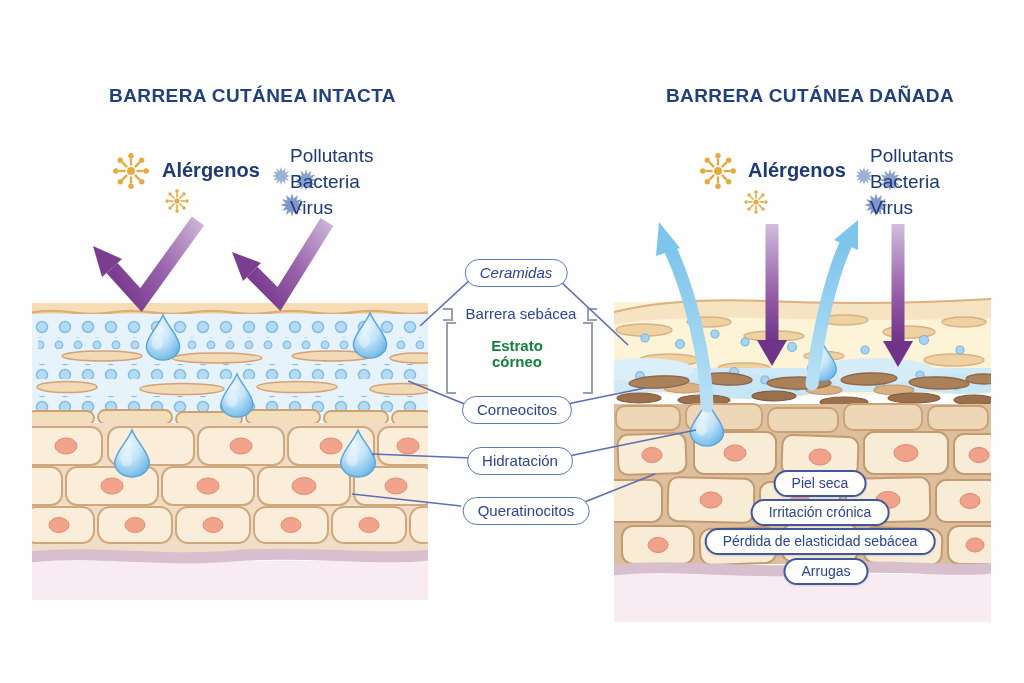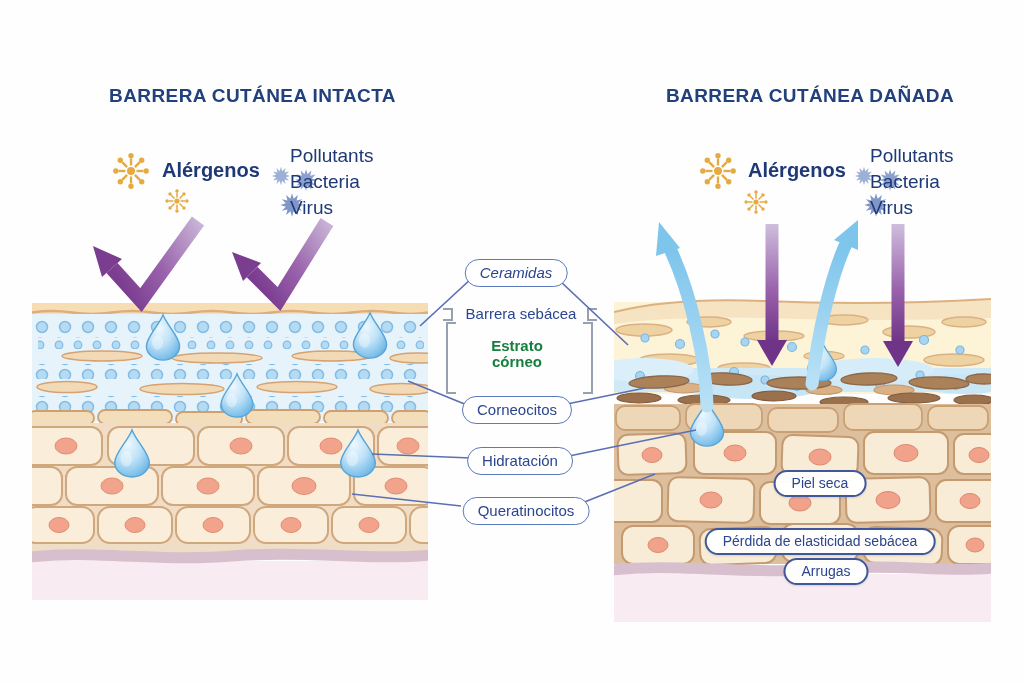--- a/index.html
+++ b/index.html
@@ -410,16 +410,17 @@
   </div>
 
   <div class="pill" style="left:516px;top:259px;font-style:italic;">Ceramidas</div>
   <div class="anat-text" style="left:521px;top:306px;">Barrera sebácea</div>
   <div class="anat-wrap" style="left:517px;top:338px;">Estrato córneo</div>
   <div class="pill" style="left:520px;top:447px;">Hidratación</div>
   <div class="pill" style="left:517px;top:396px;">Corneocitos</div>
   <div class="pill" style="left:519px;top:497px;margin-left:7px;">Queratinocitos</div>
 
   <div class="effect-pill" style="left:820px;top:470px;">Piel seca</div>
+  <div class="effect-pill" style="left:820px;top:499px;">Irritación crónica</div>
   <div class="effect-pill" style="left:820px;top:528px;">Pérdida de elasticidad sebácea</div>
   <div class="effect-pill" style="left:826px;top:558px;text-align:center;">Arrugas</div>
 
 </div>
 
 </body></html>

